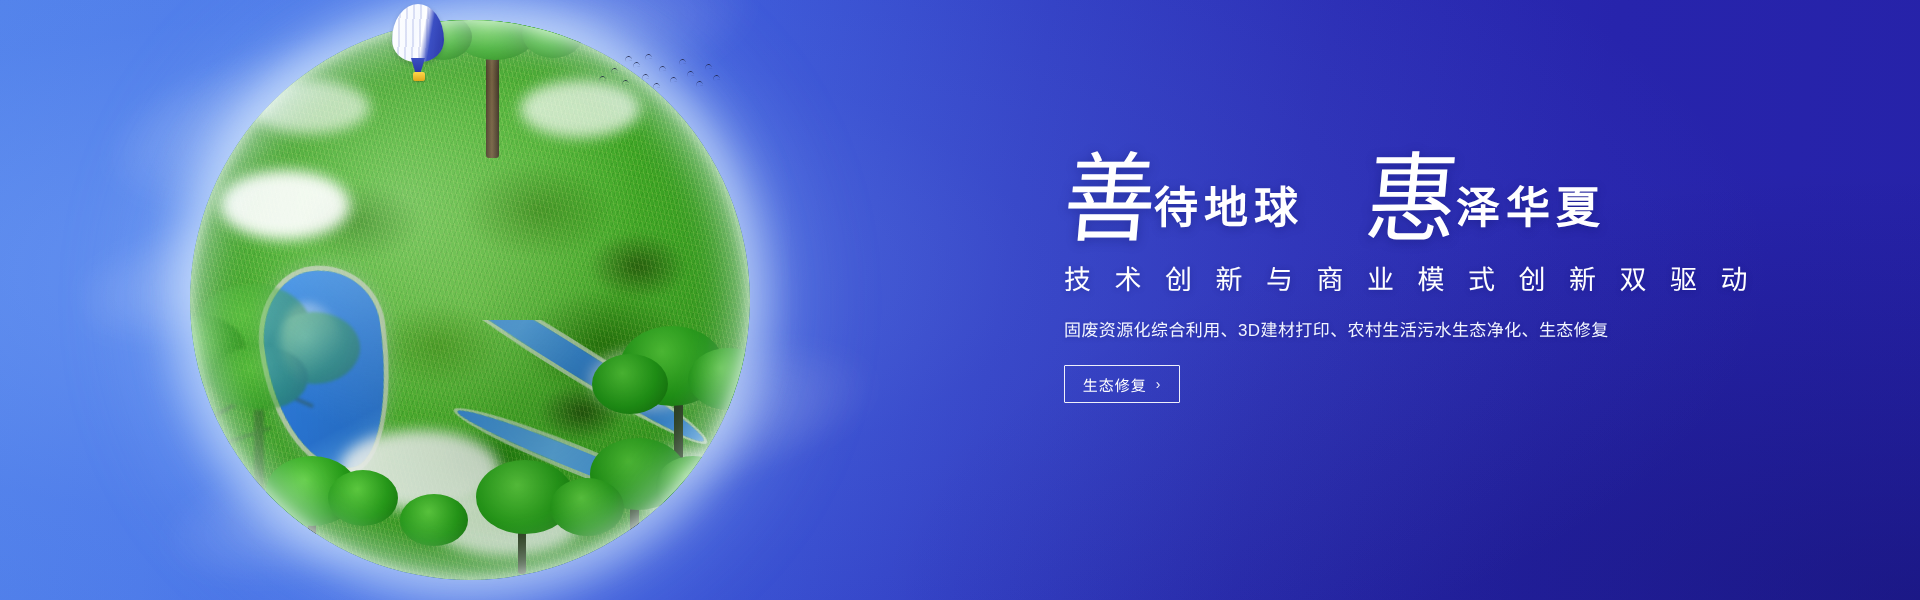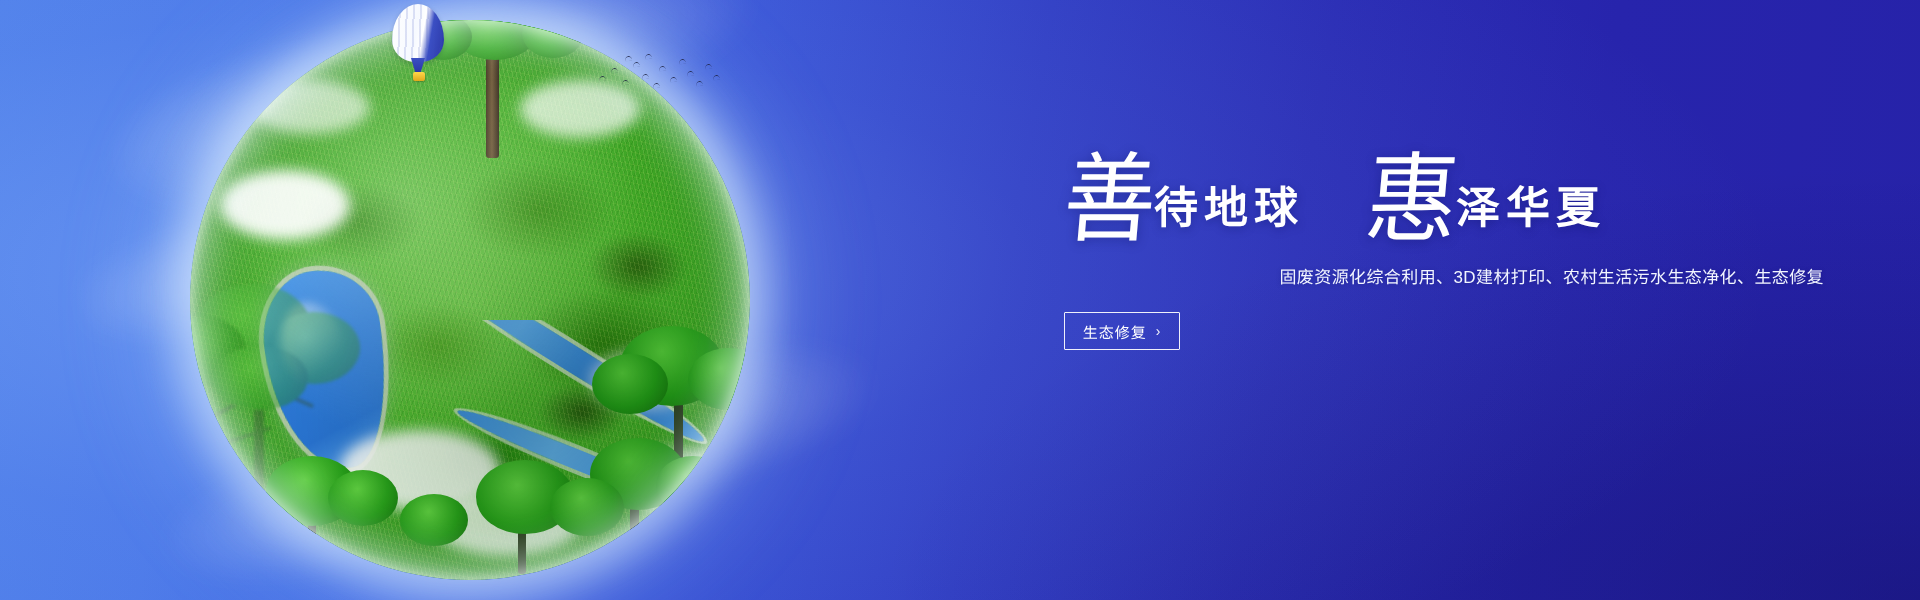--- a/index.html
+++ b/index.html
@@ -265,21 +265,20 @@
     font-weight:400;
     color:#ffffff;
     text-shadow:0 1px 6px rgba(10,15,90,.30);
   }
   .desc{
     margin-top:19px;
     font-size:17px;
     letter-spacing:.4px;
     color:#f2f5ff;
     text-shadow:0 1px 5px rgba(10,15,90,.28);
-    text-align:right;
   }
   .cta{
     margin-top:24px;
     display:inline-flex;align-items:center;justify-content:center;gap:9px;
     width:116px;height:38px;
     border:1px solid rgba(255,255,255,.92);
     border-radius:1px;
     background:transparent;
     color:#fff;
     font-size:15px;
@@ -396,20 +395,21 @@
   <div class="copy">
 
     <div class="headline">
       <span class="hl-big">善</span>
       <span class="hl-small">待地球</span>
       <span class="hl-gap"></span>
       <span class="hl-big">惠</span>
       <span class="hl-small">泽华夏</span>
     </div>
 
+    <div class="subtitle">技 术 创 新 与 商 业 模 式 创 新 双 驱 动</div>
 
     <div class="desc">固废资源化综合利用、3D建材打印、农村生活污水生态净化、生态修复</div>
 
     <button class="cta">
       <span>生态修复</span>
       <span class="chev">›</span>
     </button>
 
   </div>
 </div>

